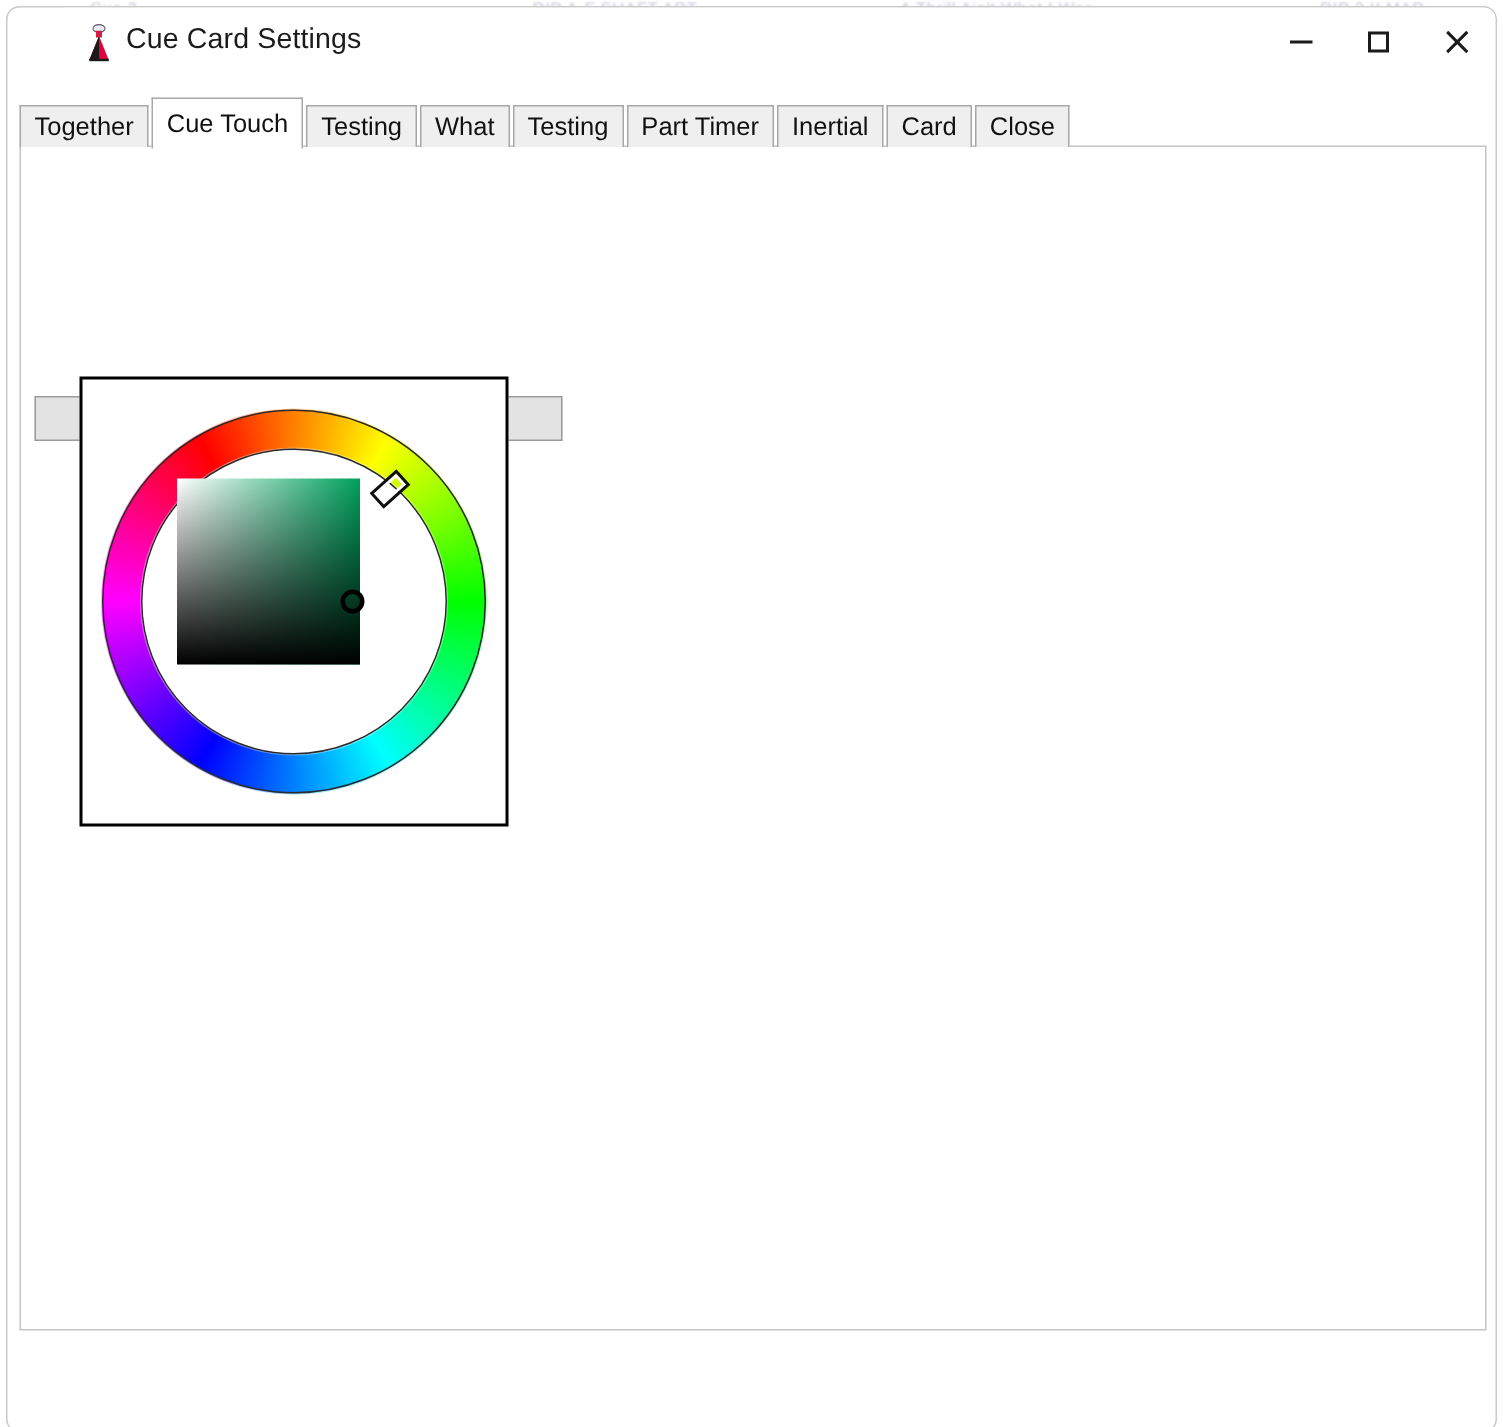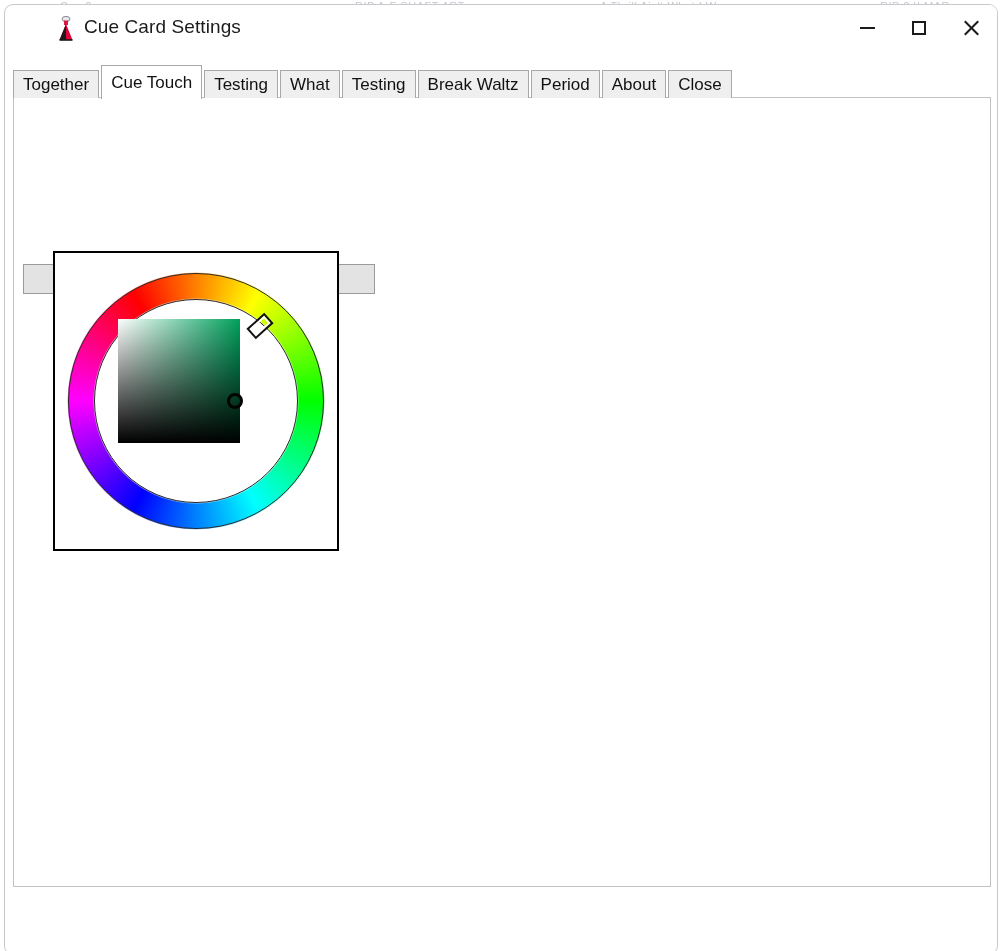--- a/index.html
+++ b/index.html
@@ -331,23 +331,23 @@
       </div>
     </div>
   </div>
 
   <div class="tabstrip" id="tabstrip">
       <div class="tab"><span>Together</span></div>
       <div class="tab selected"><span>Cue Touch</span></div>
       <div class="tab"><span>Testing</span></div>
       <div class="tab"><span>What</span></div>
       <div class="tab"><span>Testing</span></div>
-      <div class="tab"><span>Break Waltz</span></div>
-      <div class="tab"><span>Period</span></div>
-      <div class="tab"><span>About</span></div>
+      <div class="tab"><span>Part Timer</span></div>
+      <div class="tab"><span>Inertial</span></div>
+      <div class="tab"><span>Card</span></div>
       <div class="tab"><span>Close</span></div>
     </div>
 
   <div class="tabpage"></div>
 
   <div class="row-label" style="left:22px; top:122px;">Background color:</div>
   <div class="swatch" id="swatch-bg" style="left: 213px; top: 119px; background: rgb(255, 255, 221);"></div>
 
   <div class="row-label" style="left:22px; top:167px;">Past cue color:</div>
   <div class="swatch" id="swatch-past" style="left: 213px; top: 164px; background: rgb(216, 216, 216);"></div>

